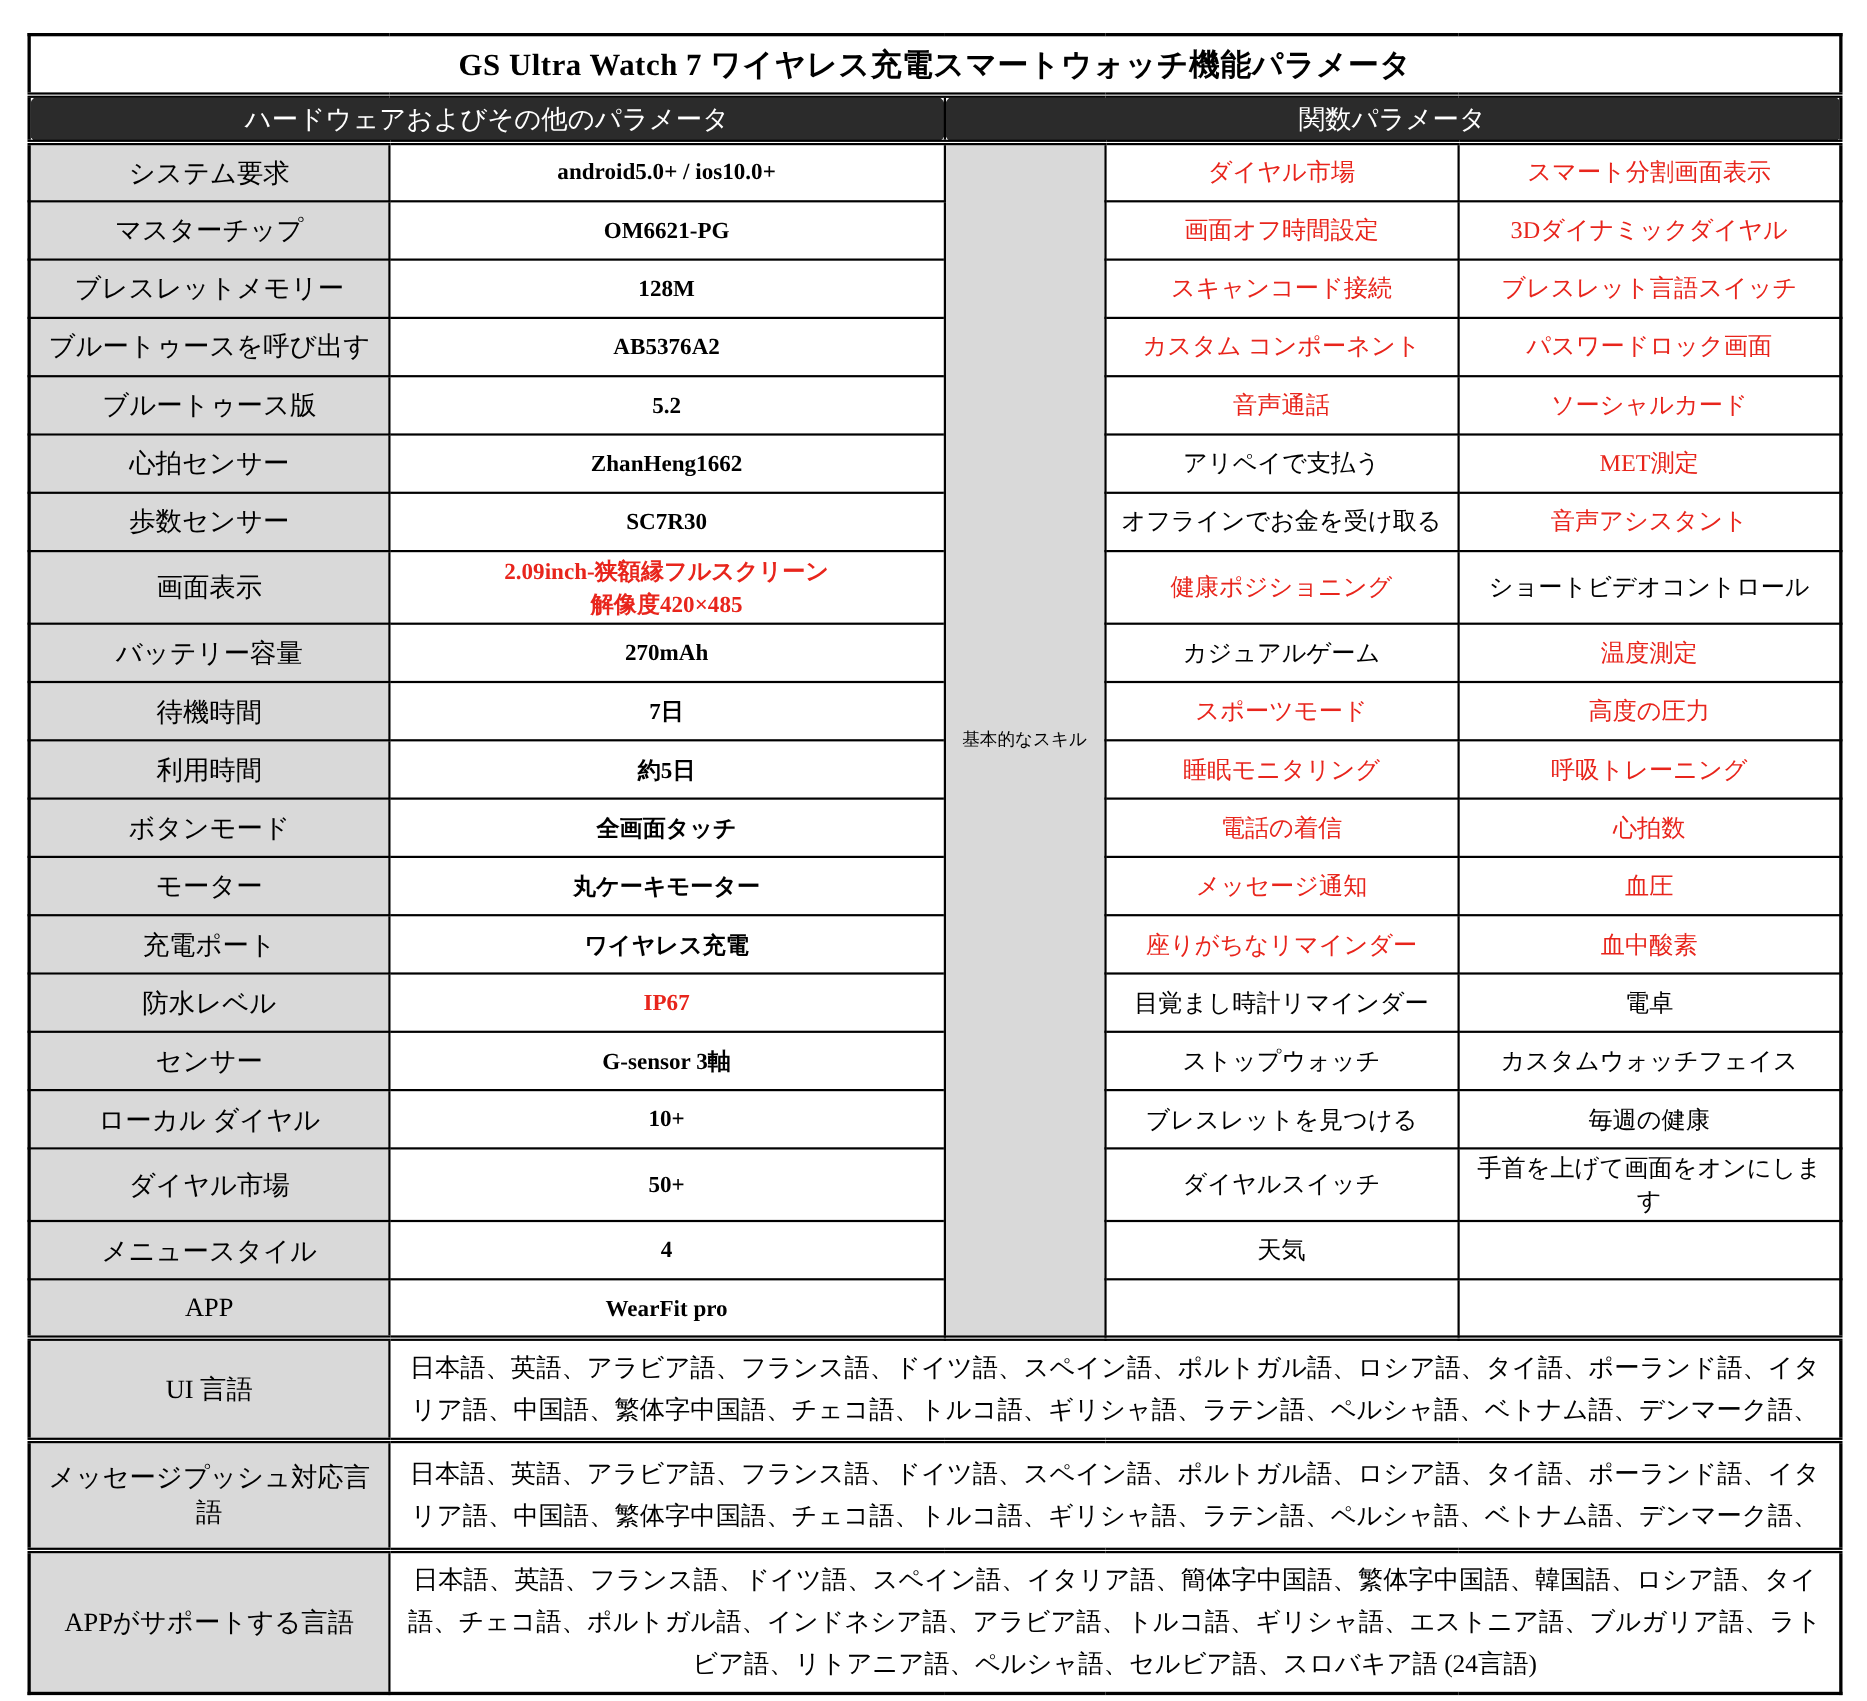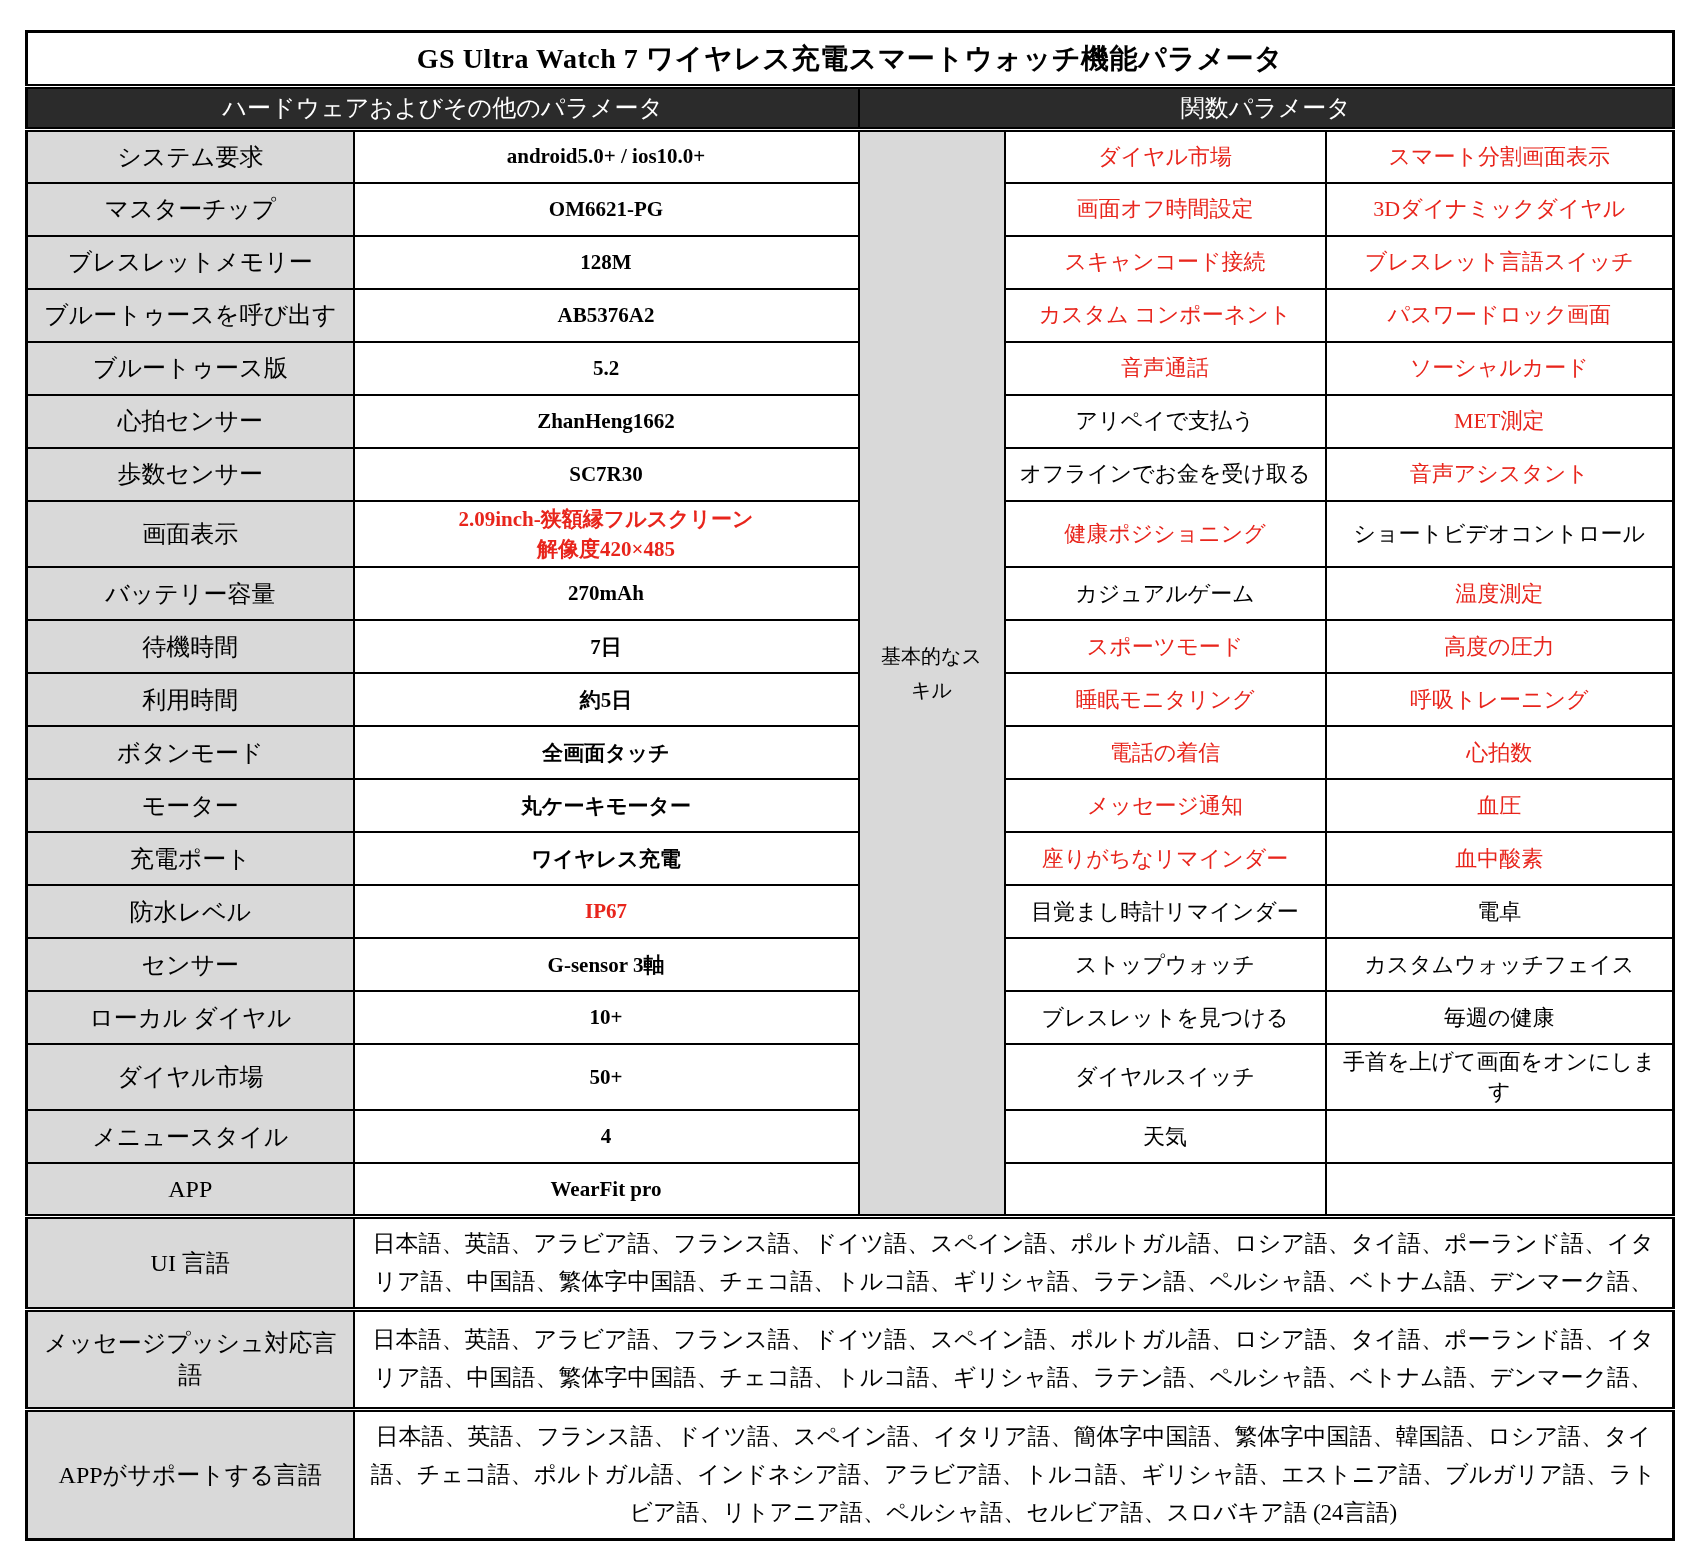--- a/index.html
+++ b/index.html
@@ -8,27 +8,27 @@
   }
   *{box-sizing:border-box;}
   html,body{margin:0;padding:0;background:var(--page-bg);}
   body{font-family:"Liberation Serif","DejaVu Serif",serif;color:#000;}
   .page{width:1697px;padding:30px 25px 29px 25px;}
   table.spec{border-collapse:collapse;table-layout:fixed;width:1647px;border:3px solid var(--border-col);}
   td,th{border:2px solid var(--border-col);padding:2px 6px;text-align:center;vertical-align:middle;overflow:hidden;font-weight:normal;}
   tr.r-title{height:55px;}
   .title-cell{font-size:28px;font-weight:bold;letter-spacing:.5px;}
   tr.r-head{height:43px;}
-  tr.r-head th{background:var(--header-bg);color:var(--header-text);font-size:24px;}
+  tr.r-head th{background:var(--header-bg);color:var(--header-text);font-size:24px;border-radius:10px;}
   tr.r-std{height:53px;margin-left:20px;}
   tr.r-tall{height:66px;}
   th.lbl{background:var(--label-bg);font-size:24px;}
   td.val{font-size:21px;font-weight:bold;}
   td.val .vline{line-height:1.45;}
-  td.skill{background:var(--label-bg);font-size:20px;line-height:1.7;padding:2px 19px;}
+  td.skill{background:var(--label-bg);font-size:16px;line-height:1.7;padding:2px 5px;}
   td.fn{font-size:22px;}
   .red{color:var(--accent-red);}
   tr.r-lang{height:84px;padding-left:38px;}
   tr.r-lang2{height:100px;}
   tr.r-lang3{height:119px;}
   td.langval{font-size:23px;line-height:1.65;padding:6px 14px;}
   tr.sep > td, tr.sep > th{border-top:5px double var(--border-col);}
 </style>
 </head>
 <body>

